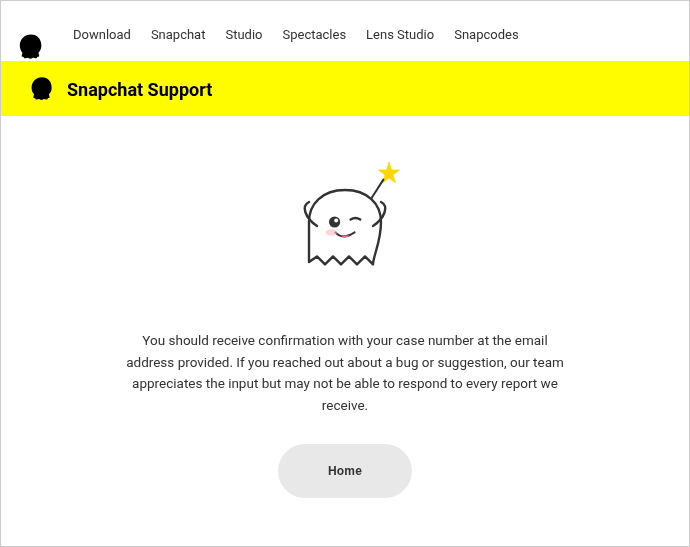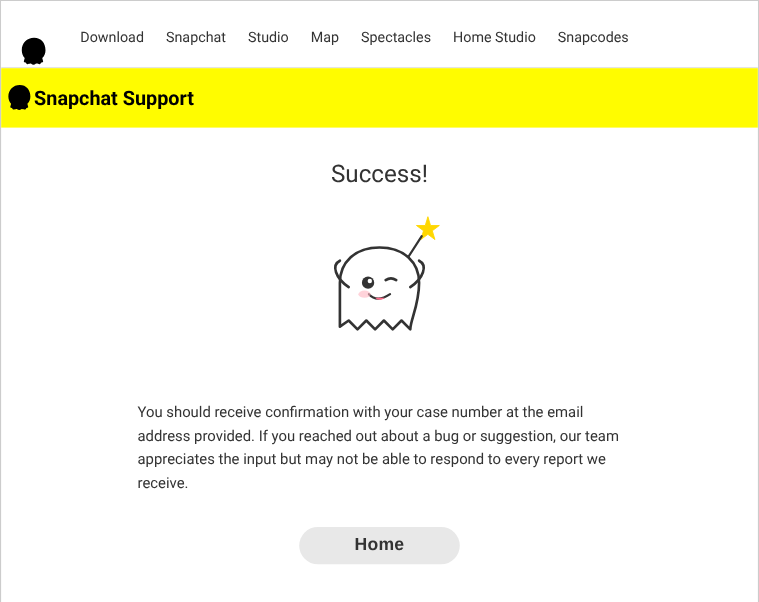--- a/index.html
+++ b/index.html
@@ -37,24 +37,24 @@
       color: #333;
       padding: 0 10px;
       cursor: pointer;
       white-space: nowrap;
       line-height: 52px;
     }
 
     
     .support-header {
       background: #FFFC00;
-      padding: 14px 4px;
+      padding: 14px 28px;
       display: flex;
       align-items: center;
-      gap: 0;
+      gap: 12px;
     }
     .support-header-logo {
       width: 26px;
       height: 26px;
     }
     .support-header-title {
       font-size: 18px;
       font-weight: 700;
       color: #000;
     }
@@ -81,64 +81,62 @@
       height: 160px;
       position: relative;
       margin-bottom: 24px;
     }
 
     .success-message {
       max-width: 440px;
       font-size: 13.5px;
       color: #333;
       line-height: 1.6;
-      text-align: left;
+      text-align: center;
       margin-bottom: 28px;
     }
 
     .home-button {
       background: #e8e8e8;
       border: none;
       border-radius: 30px;
-      padding: 8px 50px;
-      font-size: 16px;
+      padding: 20px 50px;
+      font-size: 12px;
       font-weight: 700;
       color: #333;
       cursor: pointer;
       letter-spacing: 0.2px;
     }
   </style>
 </head>
 <body>
 
 <nav class="top-nav">
   <svg class="top-nav-logo" viewBox="0 0 100 100" fill="none" xmlns="http://www.w3.org/2000/svg">
     <path d="M50 5C27 5 10 22 10 45c0 10 3.5 19 9.5 25.5L17 80c-1 2 0 4 2 4.5l3 .5c1 .2 1.8 1 2 2 .5 2.5 3 4 5.5 3.5 1-.2 5-1.5 8.5-2 1-.1 2 .3 2.8 1 2 1.8 4.5 2.8 7.2 2.8 2.7 0 5.2-1 7.2-2.8.8-.7 1.8-1.1 2.8-1 3.5.5 7.5 1.8 8.5 2 2.5.5 5-1 5.5-3.5.2-1 1-1.8 2-2l3-.5c2-.5 3-2.5 2-4.5l-2.5-9.5C83.5 64 87 55 87 45 87 22 73 5 50 5z" fill="black"></path>
   </svg>
   <ul class="nav-items">
     <li class="nav-item">Download</li>
     <li class="nav-item">Snapchat</li>
     <li class="nav-item">Studio</li>
-    <li class="nav-item">Map</li>
     <li class="nav-item">Spectacles</li>
-    <li class="nav-item">Home Studio</li>
+    <li class="nav-item">Lens Studio</li>
     <li class="nav-item">Snapcodes</li>
   </ul>
 </nav>
 
 <div class="support-header">
   <svg class="support-header-logo" viewBox="0 0 100 100" fill="none" xmlns="http://www.w3.org/2000/svg">
     <path d="M50 5C27 5 10 22 10 45c0 10 3.5 19 9.5 25.5L17 80c-1 2 0 4 2 4.5l3 .5c1 .2 1.8 1 2 2 .5 2.5 3 4 5.5 3.5 1-.2 5-1.5 8.5-2 1-.1 2 .3 2.8 1 2 1.8 4.5 2.8 7.2 2.8 2.7 0 5.2-1 7.2-2.8.8-.7 1.8-1.1 2.8-1 3.5.5 7.5 1.8 8.5 2 2.5.5 5-1 5.5-3.5.2-1 1-1.8 2-2l3-.5c2-.5 3-2.5 2-4.5l-2.5-9.5C83.5 64 87 55 87 45 87 22 73 5 50 5z" fill="black"></path>
   </svg>
   <span class="support-header-title">Snapchat Support</span>
 </div>
 
 <div class="main-content">
 
-  <p class="success-title">Success!</p>
 
   <div class="ghost-container">
     <svg viewBox="0 0 200 200" width="160" height="160" xmlns="http://www.w3.org/2000/svg">
 
       <polygon points="155,20 158,30 168,30 160,36 163,46 155,40 147,46 150,36 142,30 152,30" fill="#FFD700" stroke="#FFD700" stroke-width="1"></polygon>
 
       <line x1="148" y1="42" x2="130" y2="70" stroke="#333" stroke-width="2.5" stroke-linecap="round"></line>
 
       <path d="M100 55 C72 55 55 72 55 95 C55 118 55 135 55 145 L65 138 L75 148 L85 138 L95 148 L105 138 L115 148 L125 138 L135 148 C135 138 145 120 145 95 C145 72 128 55 100 55 Z" fill="white" stroke="#333" stroke-width="3" stroke-linejoin="round"></path>
 

